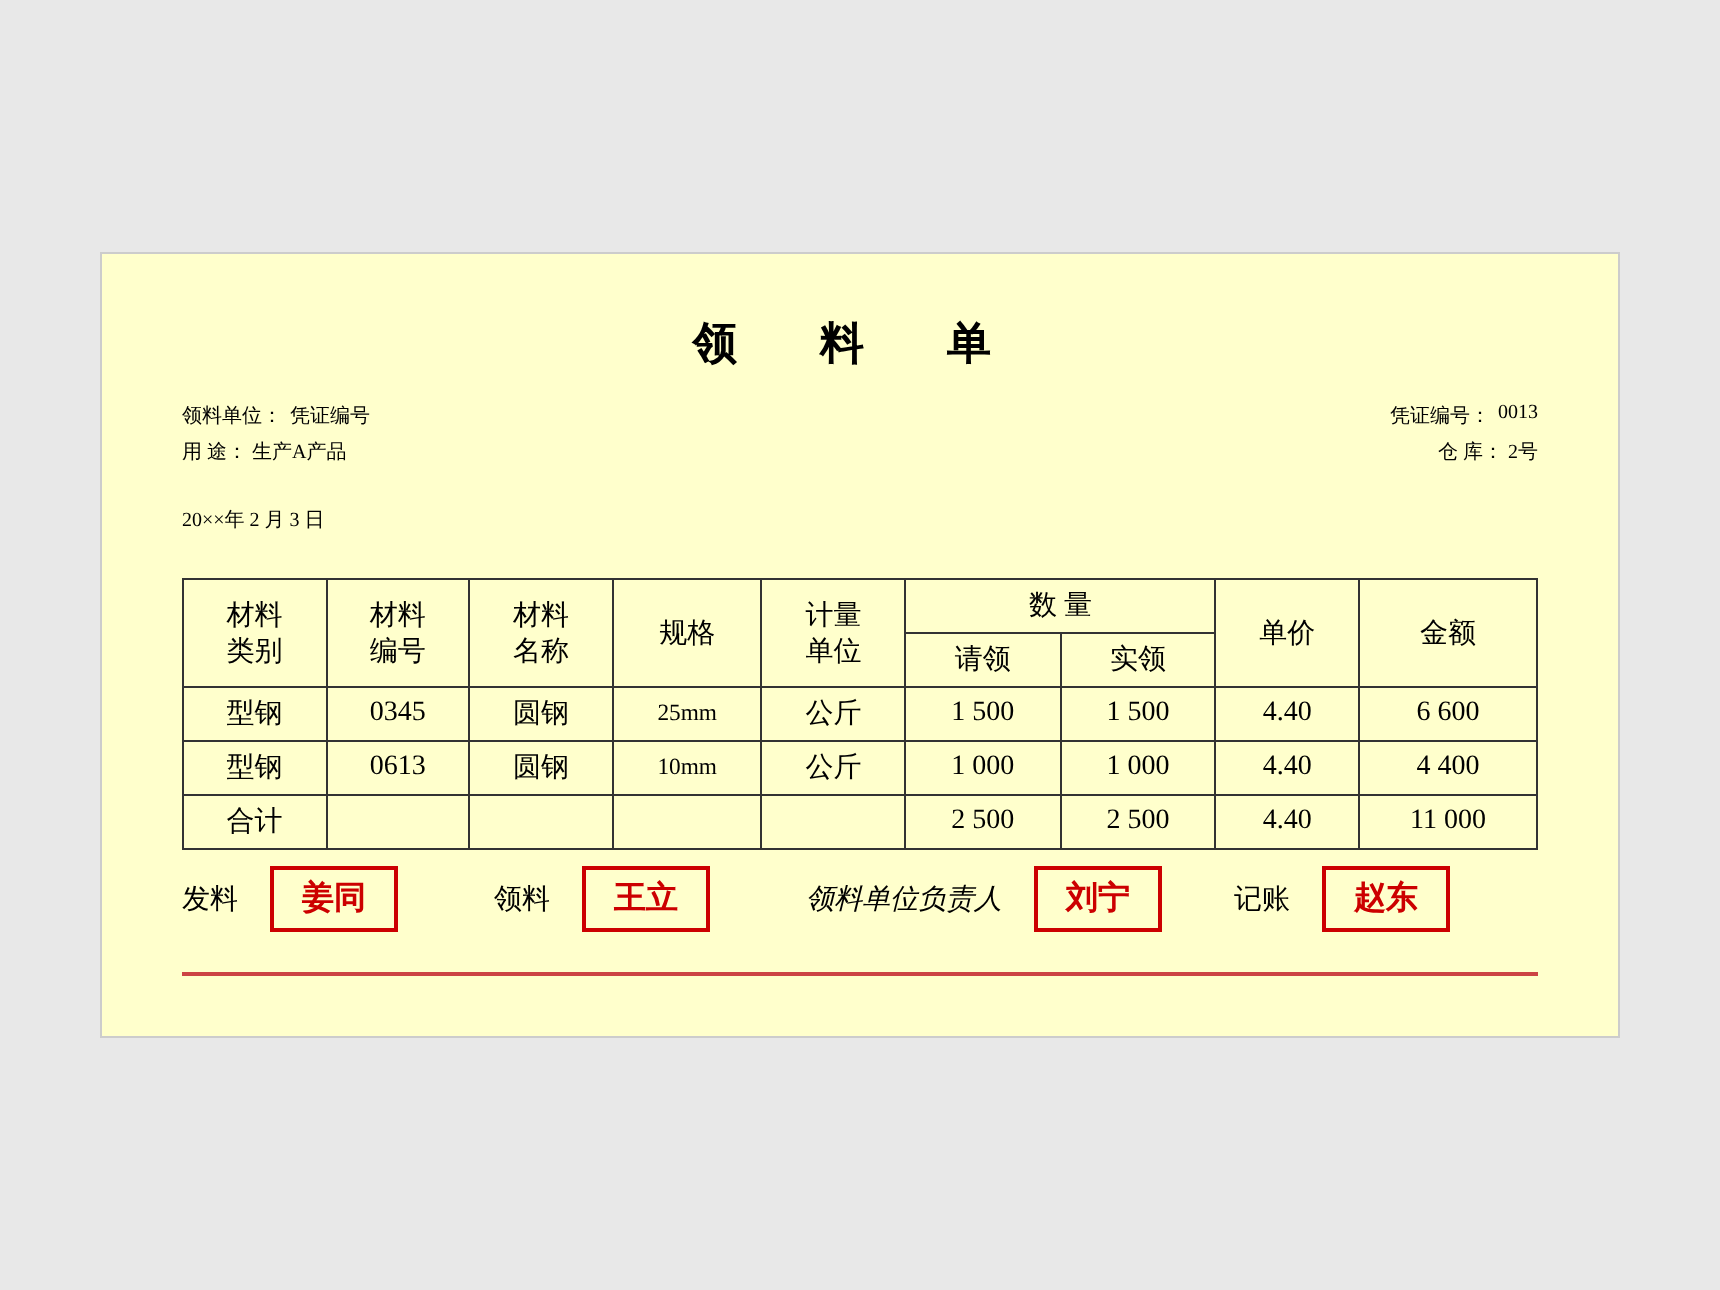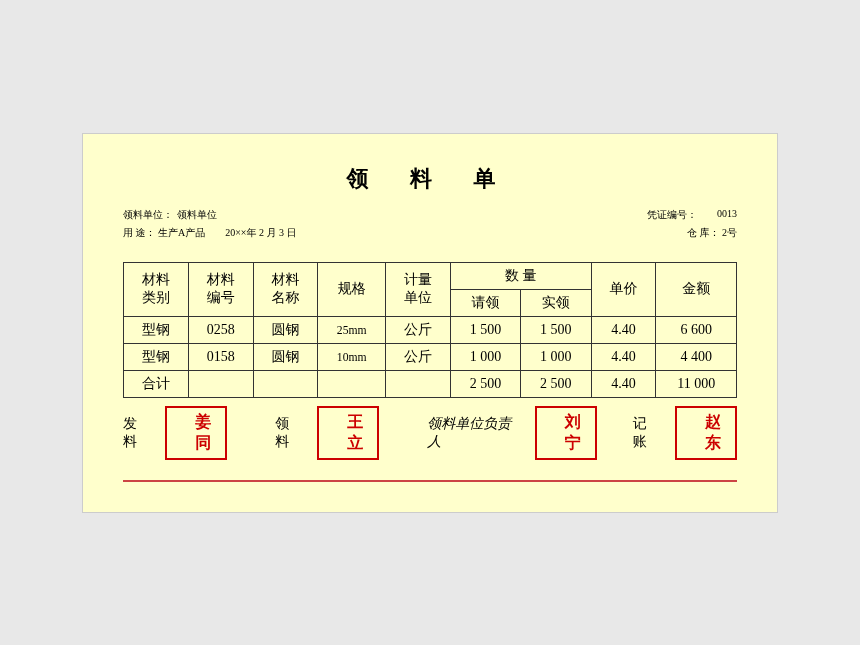--- a/index.html
+++ b/index.html
@@ -7,39 +7,39 @@
       background: #e8e8e8;
       display: flex;
       justify-content: center;
       align-items: center;
       min-height: 645px;
       width: 860px;
       font-family: "SimSun", "宋体", serif;
     }
     .card {
       background: #ffffcc;
-      width: 696px;
+      width: 760px;
       padding: 30px 40px 30px 40px;
       border: 1px solid #ccc;
     }
     .title {
       text-align: center;
       font-size: 22px;
       font-weight: bold;
       margin-bottom: 14px;
       letter-spacing: 18px;
     }
     .info-row {
       display: flex;
       justify-content: space-between;
       font-size: 10px;
       margin-bottom: 4px;
     }
     .info-left { display: flex; gap: 4px; }
-    .info-right { display: flex; gap: 20px; }
+    .info-right { display: flex; gap: 4px; }
     .table-wrap {
       margin-top: 22px;
       border-radius: 15px;
     }
     table {
       width: 100%;
       border-collapse: collapse;
       font-size: 14px;
     }
     table td, table th {
@@ -71,30 +71,30 @@
   </style>
 </head>
 <body>
 
 <div class="card">
   <div class="title">领    料    单</div>
 
   <div class="info-row">
     <div class="info-left">
       <span>领料单位：</span>
-      <span>领料单位</span>
+      <span>凭证编号</span>
     </div>
     <div class="info-right">
       <span>凭证编号：</span>
       <span>0013</span>
     </div>
   </div>
 
   <div class="info-row">
-    <div style="display:flex; gap:20px;">
+    <div style="display:flex; gap:20px;flex-direction:column;">
       <div>
         <span>用    途：</span>
         <span>生产A产品</span>
       </div>
       <div>
         <span>20××年 2 月 3 日</span>
       </div>
     </div>
     <div>
       <span>仓    库：</span>
@@ -128,32 +128,32 @@
           <td rowspan="2">金额</td>
         </tr>
         <tr class="header-row">
           <td>请领</td>
           <td>实领</td>
         </tr>
       </thead>
       <tbody id="table-body">
       <tr>
             <td>型钢</td>
-            <td>0258</td>
+            <td>0345</td>
             <td>圆钢</td>
             <td><small>25mm</small></td>
             <td>公斤</td>
             <td>1 500</td>
             <td>1 500</td>
             <td>4.40</td>
             <td>6 600</td>
           </tr>
           <tr>
             <td>型钢</td>
-            <td>0158</td>
+            <td>0613</td>
             <td>圆钢</td>
             <td><small>10mm</small></td>
             <td>公斤</td>
             <td>1 000</td>
             <td>1 000</td>
             <td>4.40</td>
             <td>4 400</td>
           </tr>
           <tr>
             <td>合计</td>

